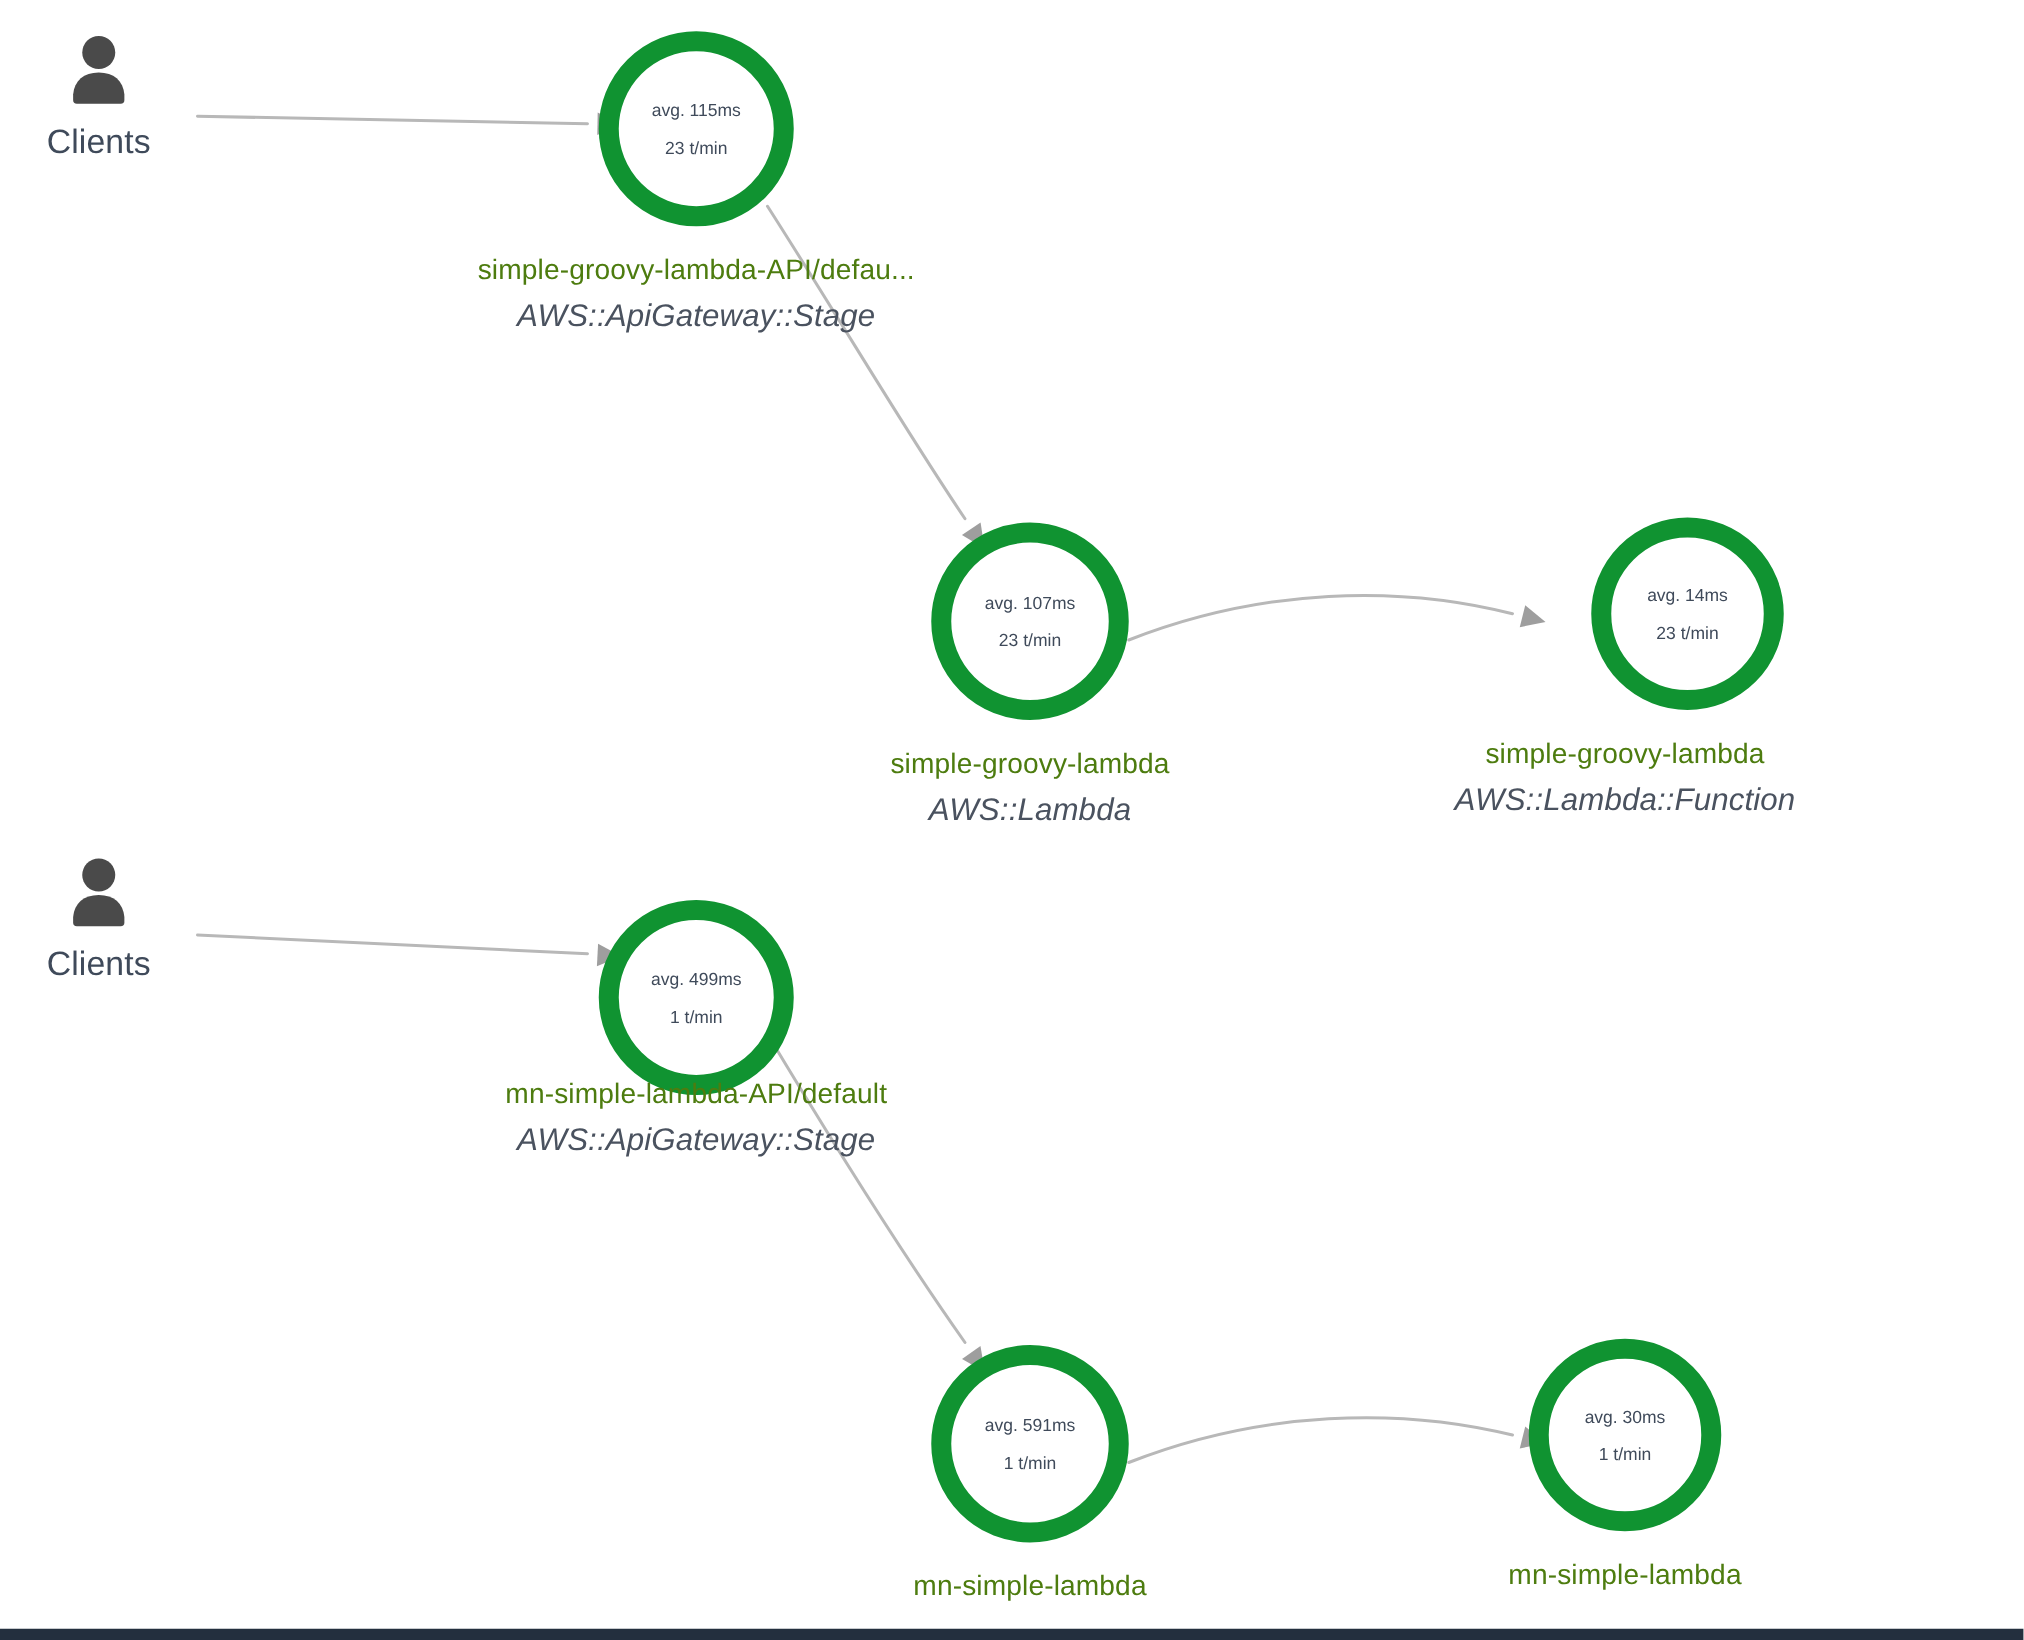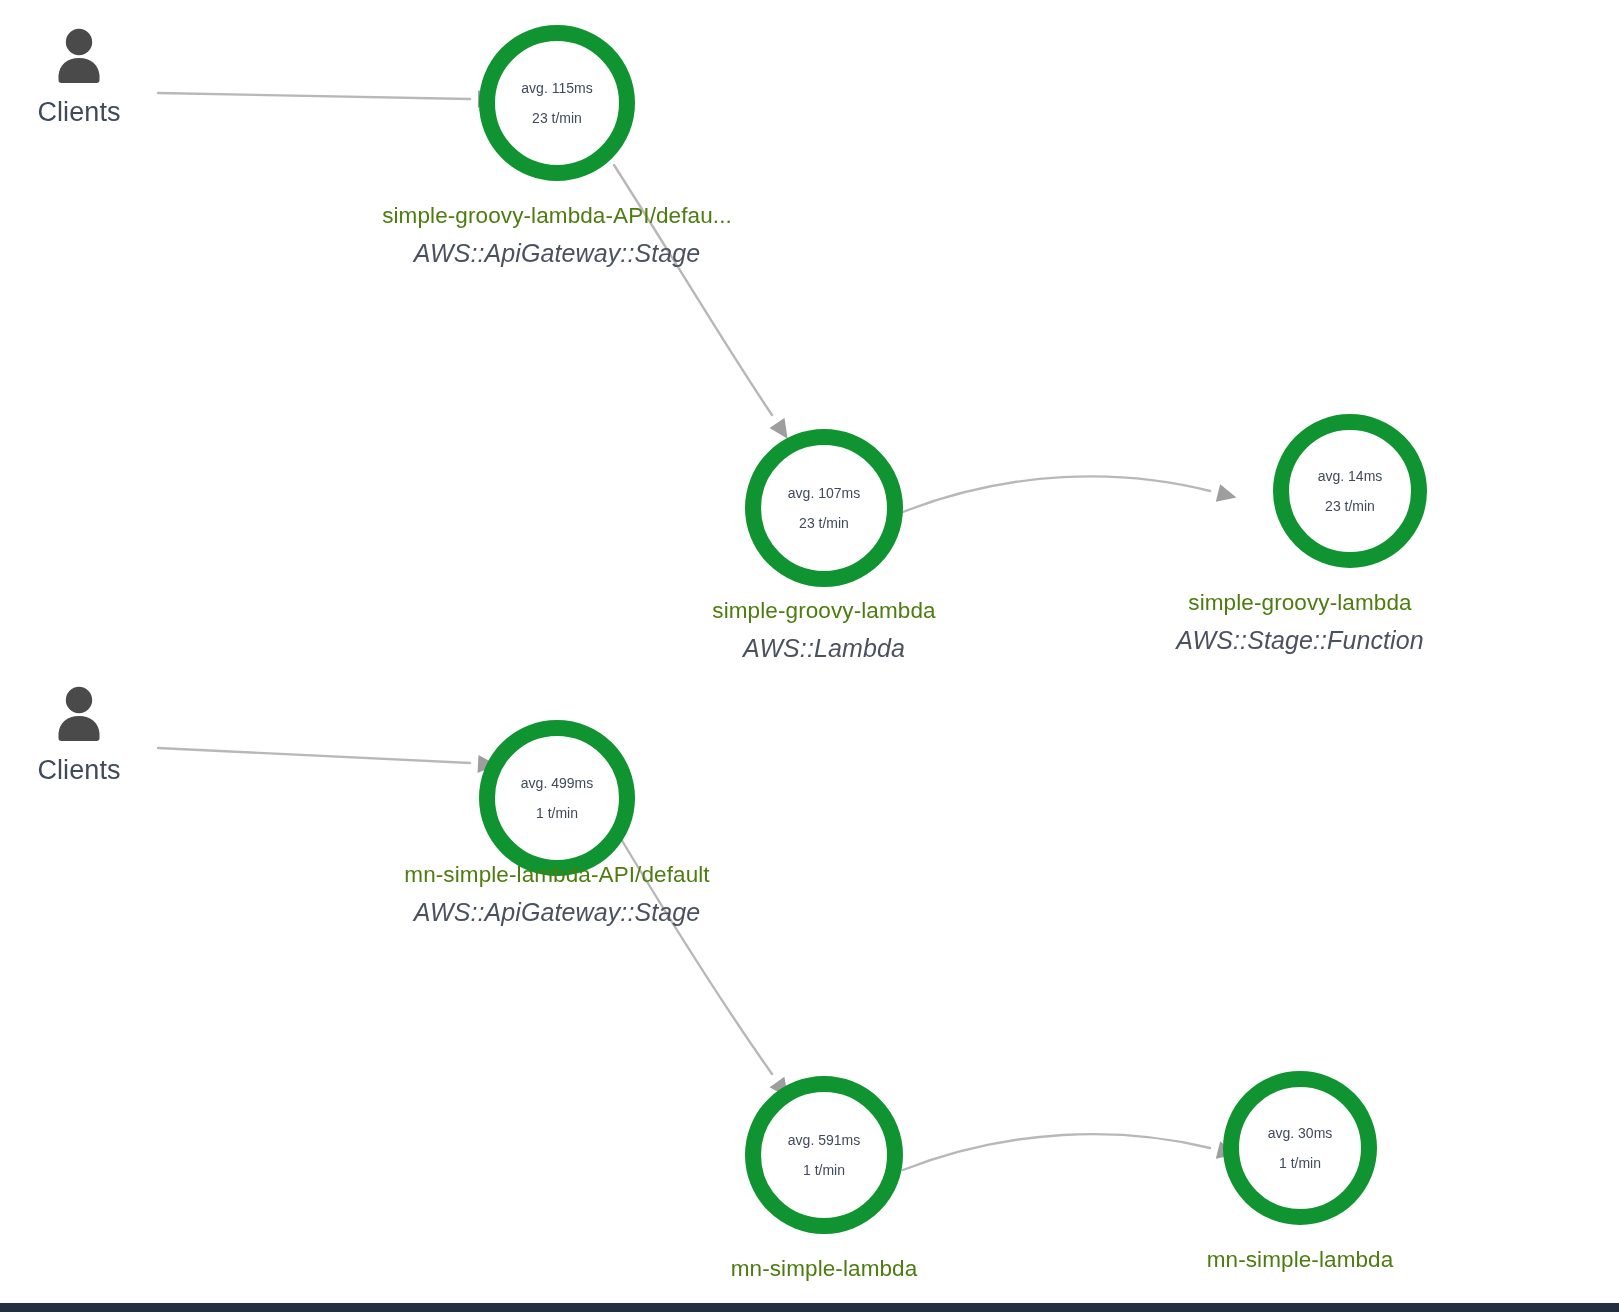--- a/index.html
+++ b/index.html
@@ -145,41 +145,41 @@
         <div class="ring" style="width: 156px; height: 156px; border-width: 16px; border-color: rgb(16, 147, 49);"></div>
         <div class="node-metrics" style="width: 156px; height: 156px;">
           <span class="metric-line">avg. 115ms</span>
           <span class="metric-line">23 t/min</span>
         </div>
       </div>
       <div class="node-caption" style="left: 557px; top: 203px;">
         <span class="node-title">simple-groovy-lambda-API/defau...</span>
         <span class="node-subtitle">AWS::ApiGateway::Stage</span>
       </div>
-      <div class="node" style="left: 745px; top: 429px; width: 158px; height: 158px;">
+      <div class="node" style="left: 745px; top: 418px; width: 158px; height: 158px;">
         <div class="ring" style="width: 158px; height: 158px; border-width: 16px; border-color: rgb(16, 147, 49);"></div>
         <div class="node-metrics" style="width: 158px; height: 158px;">
           <span class="metric-line">avg. 107ms</span>
           <span class="metric-line">23 t/min</span>
         </div>
       </div>
       <div class="node-caption" style="left: 824px; top: 598px;">
         <span class="node-title">simple-groovy-lambda</span>
         <span class="node-subtitle">AWS::Lambda</span>
       </div>
       <div class="node" style="left: 1273px; top: 414px; width: 154px; height: 154px;">
         <div class="ring" style="width: 154px; height: 154px; border-width: 16px; border-color: rgb(16, 147, 49);"></div>
         <div class="node-metrics" style="width: 154px; height: 154px;">
           <span class="metric-line">avg. 14ms</span>
           <span class="metric-line">23 t/min</span>
         </div>
       </div>
       <div class="node-caption" style="left: 1300px; top: 590px;">
         <span class="node-title">simple-groovy-lambda</span>
-        <span class="node-subtitle">AWS::Stage::Function</span>
+        <span class="node-subtitle">AWS::Lambda::Function</span>
       </div>
       <div class="node" style="left: 479px; top: 720px; width: 156px; height: 156px;">
         <div class="ring" style="width: 156px; height: 156px; border-width: 16px; border-color: rgb(16, 147, 49);"></div>
         <div class="node-metrics" style="width: 156px; height: 156px;">
           <span class="metric-line">avg. 499ms</span>
           <span class="metric-line">1 t/min</span>
         </div>
       </div>
       <div class="node-caption" style="left: 557px; top: 862px;">
         <span class="node-title">mn-simple-lambda-API/default</span>

